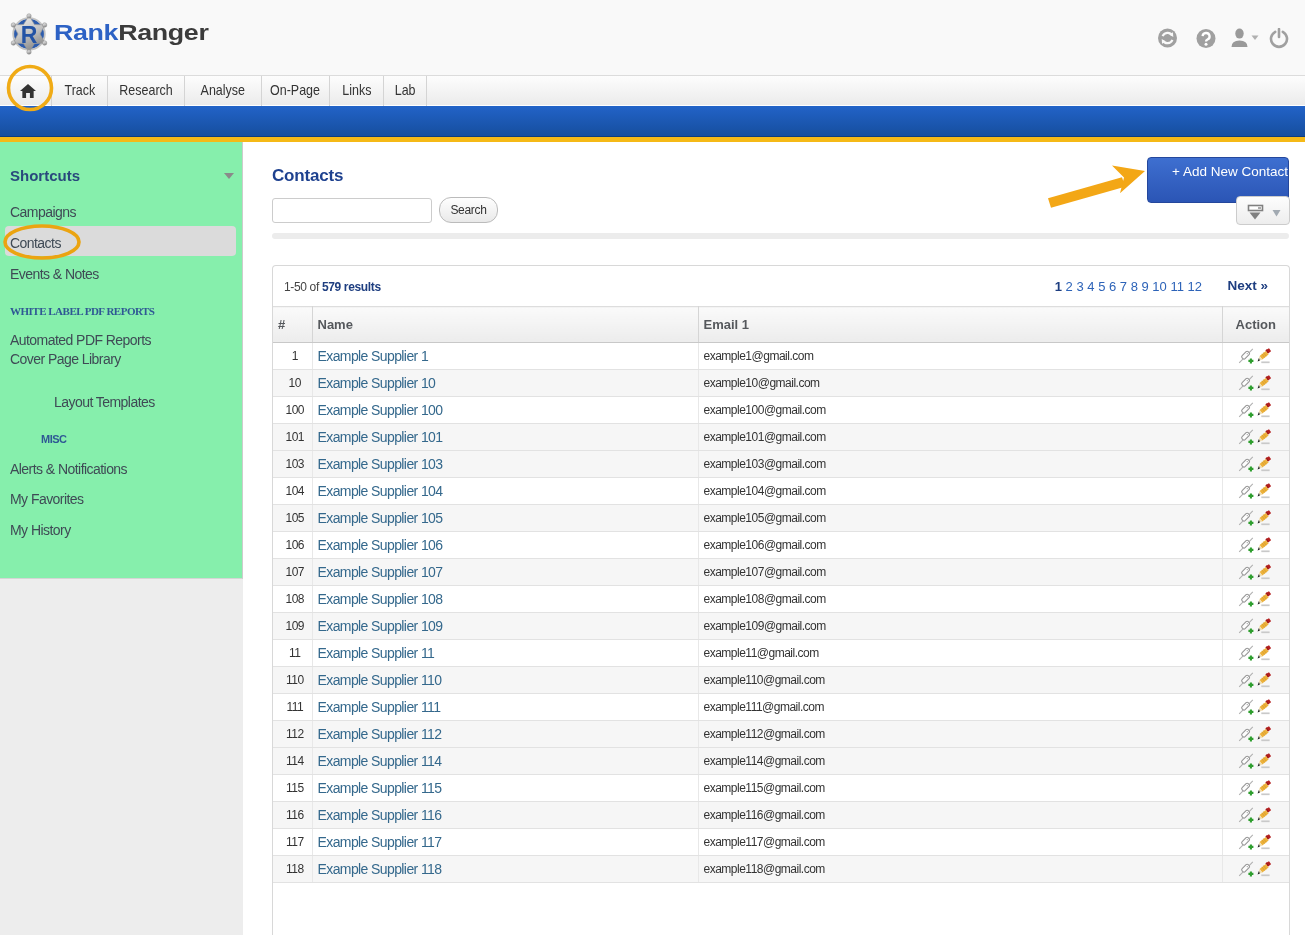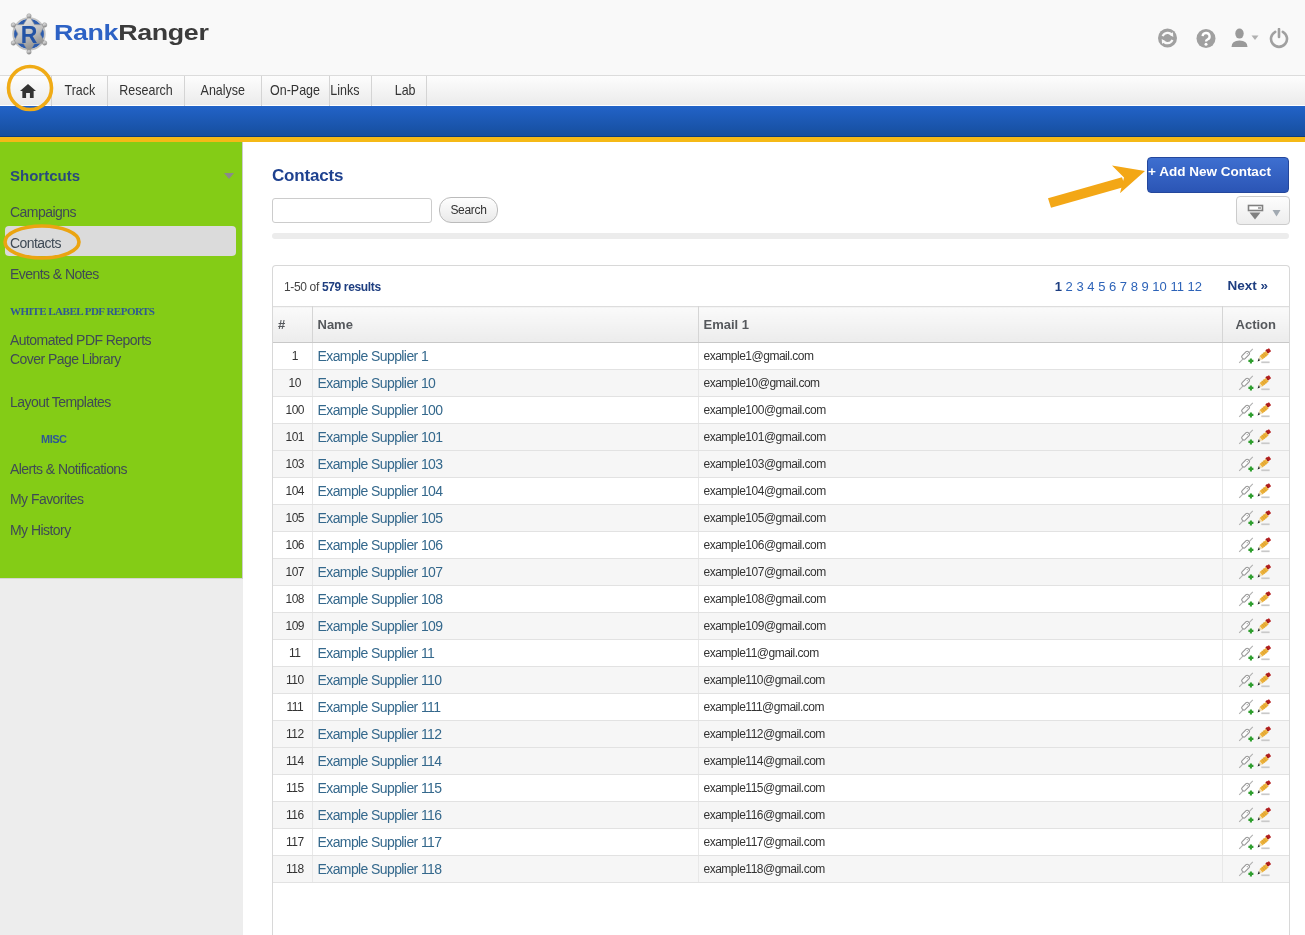--- a/index.html
+++ b/index.html
@@ -17,32 +17,32 @@
 
 .nav { position:absolute; left:0; top:75px; width:1305px; height:30px; background:linear-gradient(#fdfdfd,#ebebeb); border-top:1px solid #dcdcdc; }
 .nav .tab { position:absolute; top:0; height:30px; border-right:1px solid #d4d4d4; text-align:center; font-size:14.5px; color:#333; line-height:29px; }
 .nav .tab i { display:inline-block; font-style:normal; transform:scaleX(0.86); }
 .bluebar { position:absolute; left:0; top:106px; width:1305px; height:31px; background:linear-gradient(#2263c8, #164e9e); border-bottom:1px solid #0e3d7e; }
 .goldbar { position:absolute; left:0; top:137px; width:1305px; height:5px; background:#f5b917; }
 
 
 .pagebg { position:absolute; left:0; top:142px; width:1305px; height:793px; background:#ededed; }
 .contentbg { position:absolute; left:243px; top:142px; width:1062px; height:793px; background:#fff; }
-.sidebar { position:absolute; left:0; top:142px; width:243px; height:437px; background:#84cc16; border-right:1px solid #ccc; border-bottom:1px solid #d5d5d5; }
+.sidebar { position:absolute; left:0; top:142px; width:243px; height:437px; background:#86efac; border-right:1px solid #ccc; border-bottom:1px solid #d5d5d5; }
 .sb-title { position:absolute; left:10px; top:25px; font-size:15px; font-weight:bold; color:#29497c; }
 .sb-caret { position:absolute; left:224px; top:31px; width:0; height:0; border-left:5px solid transparent; border-right:5px solid transparent; border-top:6px solid #8a8a8a; }
 .sb-item { position:absolute; left:10px; font-size:14px; letter-spacing:-0.55px; color:#3f4a55; }
 .sb-head { position:absolute; left:10px; font-size:11px; font-weight:bold; color:#2f5894; letter-spacing:-0.5px; }
 .sb-hl { position:absolute; left:5px; top:84px; width:231px; height:30px; background:#dbdbdb; border-radius:4px; }
 
 
 .h1 { position:absolute; left:272px; top:166px; font-size:17px; letter-spacing:-0.2px; font-weight:bold; color:#1e418f; }
 .searchbox { position:absolute; left:272px; top:198px; width:160px; height:25px; border:1px solid #ccc; border-radius:3px; background:#fff; }
 .btn-search { position:absolute; left:439px; top:197px; width:59px; height:26px; border:1px solid #bbb; border-radius:12px; background:linear-gradient(#fefefe,#e9e9e9); font-size:12px; letter-spacing:-0.3px; color:#333; text-align:center; line-height:24px; }
-.btn-add { position:absolute; left:1147px; top:157px; width:142px; height:36px; background:linear-gradient(#3e6fd0,#2b55b5); border:1px solid #24479c; border-radius:4px; color:#fff; font-size:13.5px; font-weight:bold; text-align:left; line-height:28px; }
+.btn-add { position:absolute; left:1147px; top:157px; width:142px; height:46px; background:linear-gradient(#3e6fd0,#2b55b5); border:1px solid #24479c; border-radius:4px; color:#fff; font-size:13.5px; font-weight:normal; text-align:right; line-height:28px; }
 .btn-filter { position:absolute; left:1236px; top:196px; width:54px; height:29px; border:1px solid #ccc; border-radius:4px; background:linear-gradient(#fdfdfd,#ededed); }
 .hrband { position:absolute; left:272px; top:233px; width:1017px; height:6px; background:#ececec; border-radius:3px; }
 
 
 .panel { position:absolute; left:272px; top:265px; width:1018px; height:671px; background:#fff; border:1px solid #d8d8d8; border-radius:4px 4px 0 0; border-bottom:none; }
 .results { position:absolute; left:11px; top:14px; font-size:12px; letter-spacing:-0.35px; color:#444; }
 .results b { color:#1e3e80; }
 .pages { position:absolute; right:87px; top:13px; font-size:13px; color:#2d63b8; }
 .pages b { color:#1e3e80; font-weight:bold; }
 .nextlink { position:absolute; right:21px; top:12px; font-size:13.5px; font-weight:bold; color:#1e3e80; }
@@ -138,37 +138,37 @@
     </svg>
   </div>
   <div class="nav">
     <div class="tab" style="left:0;width:52px;"><svg width="16" height="14" viewBox="0 0 15 14" preserveAspectRatio="none" style="margin-top:8px;margin-left:4px;">
           <path d="M7.5 0 L15 7 H12.8 V14 H9.3 V9 H5.7 V14 H2.2 V7 H0 Z" fill="#333"></path>
         </svg></div>
     <div class="tab" style="left:52px;width:56px;"><i>Track</i></div>
     <div class="tab" style="left:108px;width:77px;"><i>Research</i></div>
     <div class="tab" style="left:185px;width:77px;"><i>Analyse</i></div>
     <div class="tab" style="left:262px;width:68px;"><i>On-Page</i></div>
-    <div class="tab" style="left:318px;width:54px;"><i>Links</i></div>
+    <div class="tab" style="left:330px;width:54px;"><i>Links</i></div>
     <div class="tab" style="left:384px;width:43px;"><i>Lab</i></div>
   </div>
   <div class="bluebar"></div>
   <div class="goldbar"></div>
 
   <div class="sidebar">
     <div class="sb-hl"></div>
     <div class="sb-title">Shortcuts</div>
     <div class="sb-caret"></div>
     <div class="sb-item" style="top:62px;">Campaigns</div>
     <div class="sb-item" style="top:93px;">Contacts</div>
     <div class="sb-item" style="top:124px;">Events &amp; Notes</div>
     <div class="sb-head" style="top:163px;font-family:Liberation Serif, serif;">WHITE LABEL PDF REPORTS</div>
     <div class="sb-item" style="top:190px;">Automated PDF Reports</div>
     <div class="sb-item" style="top:209px;">Cover Page Library</div>
-    <div class="sb-item" style="top:252px;">Layout Templates</div>
+    <div class="sb-item" style="top:252px;margin-left:44px;">Layout Templates</div>
     <div class="sb-head" style="top:291px;padding-left:31px;">MISC</div>
     <div class="sb-item" style="top:319px;">Alerts &amp; Notifications</div>
     <div class="sb-item" style="top:349px;">My Favorites</div>
     <div class="sb-item" style="top:380px;">My History</div>
   </div>
 
   <div class="h1">Contacts</div>
   <div class="searchbox"></div>
   <div class="btn-search">Search</div>
   <div class="btn-add">+ Add New Contact</div>

